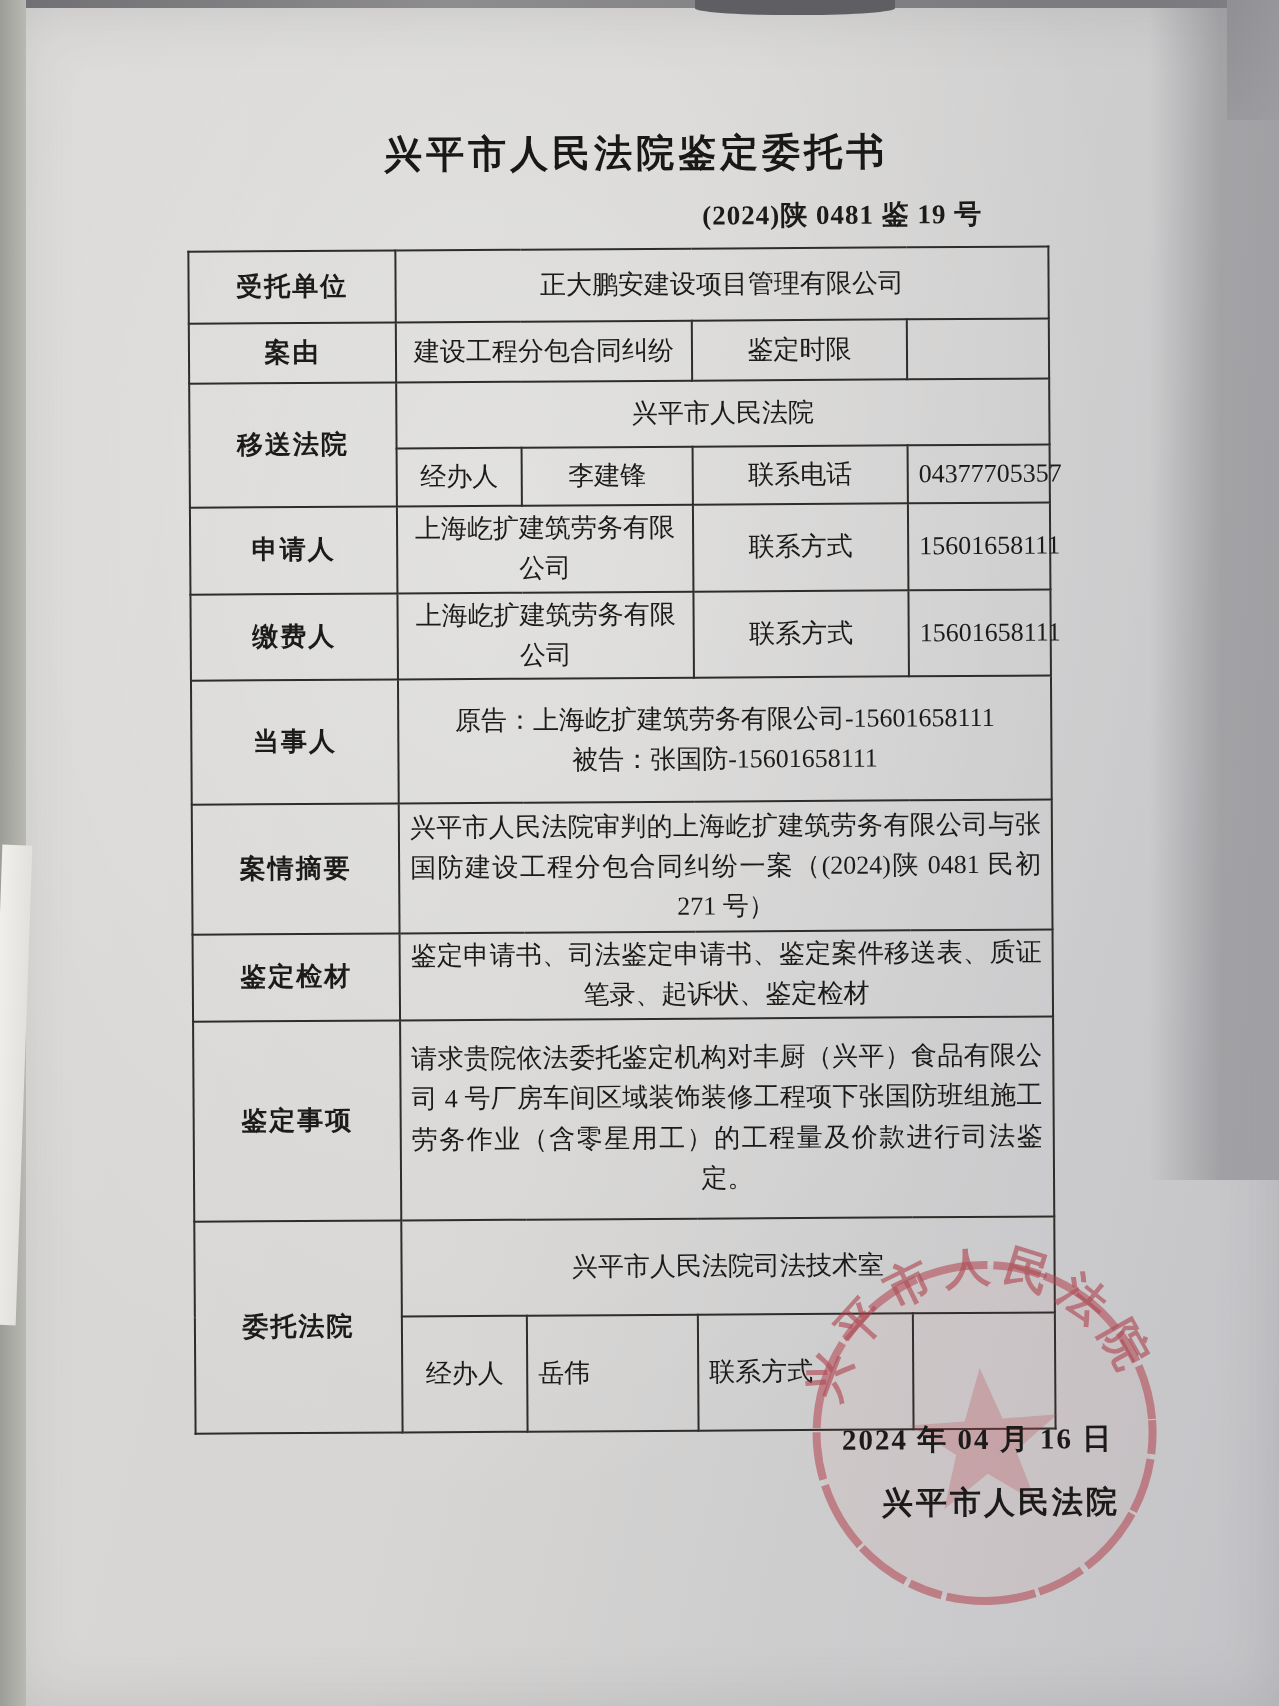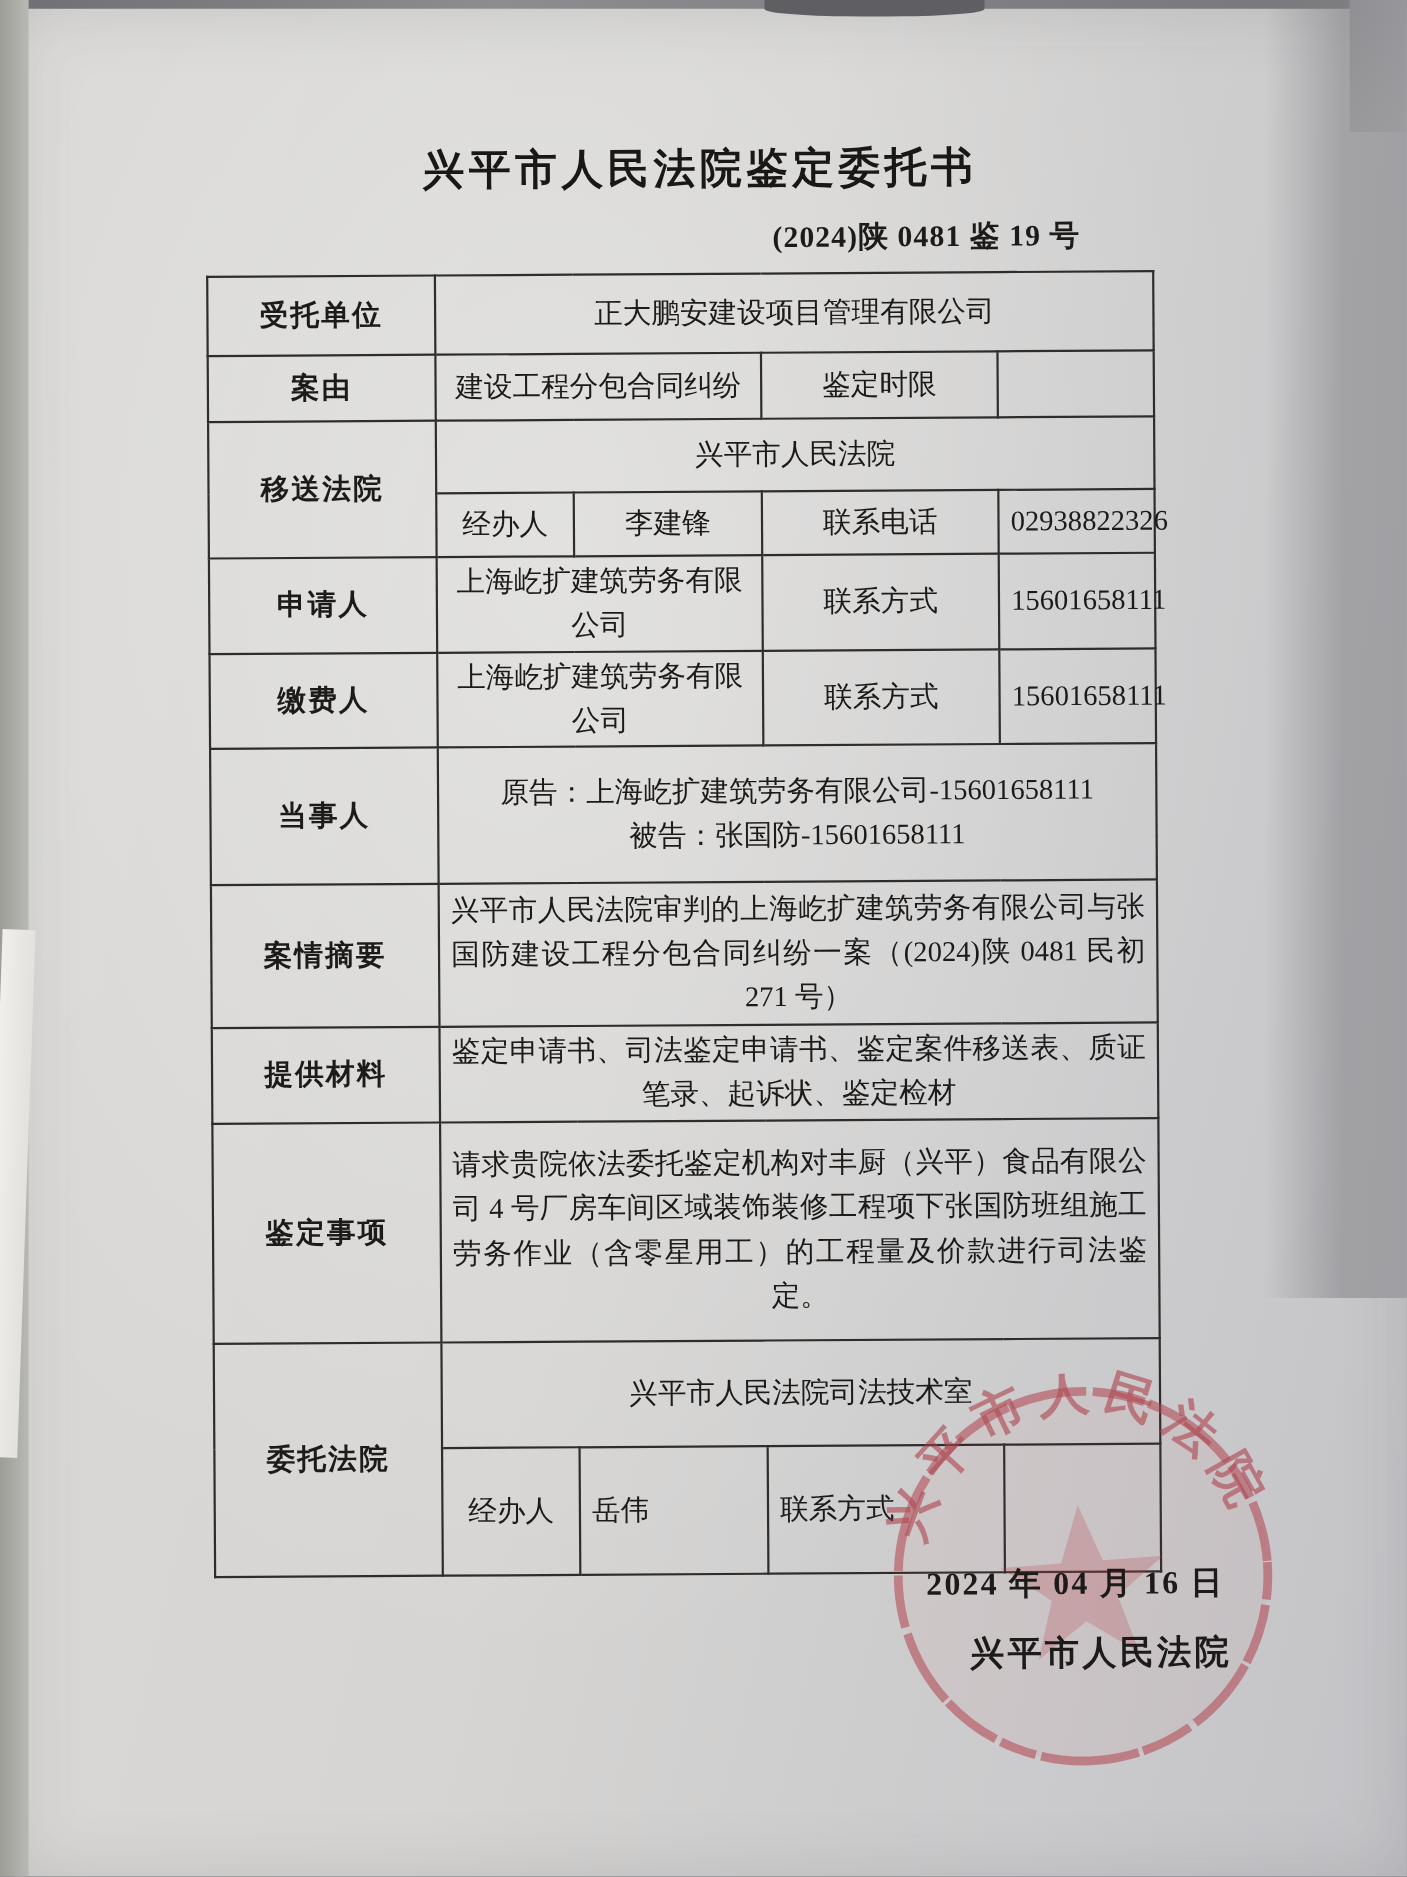--- a/index.html
+++ b/index.html
@@ -93,21 +93,21 @@
         <td class="val"></td>
       </tr>
       <tr class="h-r3a">
         <td class="lbl" rowspan="2">移送法院</td>
         <td class="val" colspan="4">兴平市人民法院</td>
       </tr>
       <tr class="h-r3b">
         <td class="val">经办人</td>
         <td class="val">李建锋</td>
         <td class="val">联系电话</td>
-        <td class="val">02938822326</td>
+        <td class="val">04377705357</td>
       </tr>
       <tr class="h-r4">
         <td class="lbl">申请人</td>
         <td class="val" colspan="2">上海屹扩建筑劳务有限公司</td>
         <td class="val">联系方式</td>
         <td class="val">15601658111</td>
       </tr>
       <tr class="h-r5">
         <td class="lbl">缴费人</td>
         <td class="val" colspan="2">上海屹扩建筑劳务有限公司</td>
@@ -119,21 +119,21 @@
         <td class="val" colspan="4">
           <span class="party-line">原告：上海屹扩建筑劳务有限公司-15601658111</span>
           <span class="party-line">被告：张国防-15601658111</span>
         </td>
       </tr>
       <tr class="h-r7">
         <td class="lbl">案情摘要</td>
         <td class="para" colspan="4">兴平市人民法院审判的上海屹扩建筑劳务有限公司与张国防建设工程分包合同纠纷一案（(2024)陕 0481 民初 271 号）</td>
       </tr>
       <tr class="h-r8">
-        <td class="lbl">提供材料</td>
+        <td class="lbl">鉴定检材</td>
         <td class="para" colspan="4">鉴定申请书、司法鉴定申请书、鉴定案件移送表、质证笔录、起诉状、鉴定检材</td>
       </tr>
       <tr class="h-r9">
         <td class="lbl">鉴定事项</td>
         <td class="para para-top" colspan="4">请求贵院依法委托鉴定机构对丰厨（兴平）食品有限公司 4 号厂房车间区域装饰装修工程项下张国防班组施工劳务作业（含零星用工）的工程量及价款进行司法鉴定。</td>
       </tr>
       <tr class="h-r10a">
         <td class="lbl" rowspan="2">委托法院</td>
         <td class="val" colspan="4">兴平市人民法院司法技术室</td>
       </tr>

